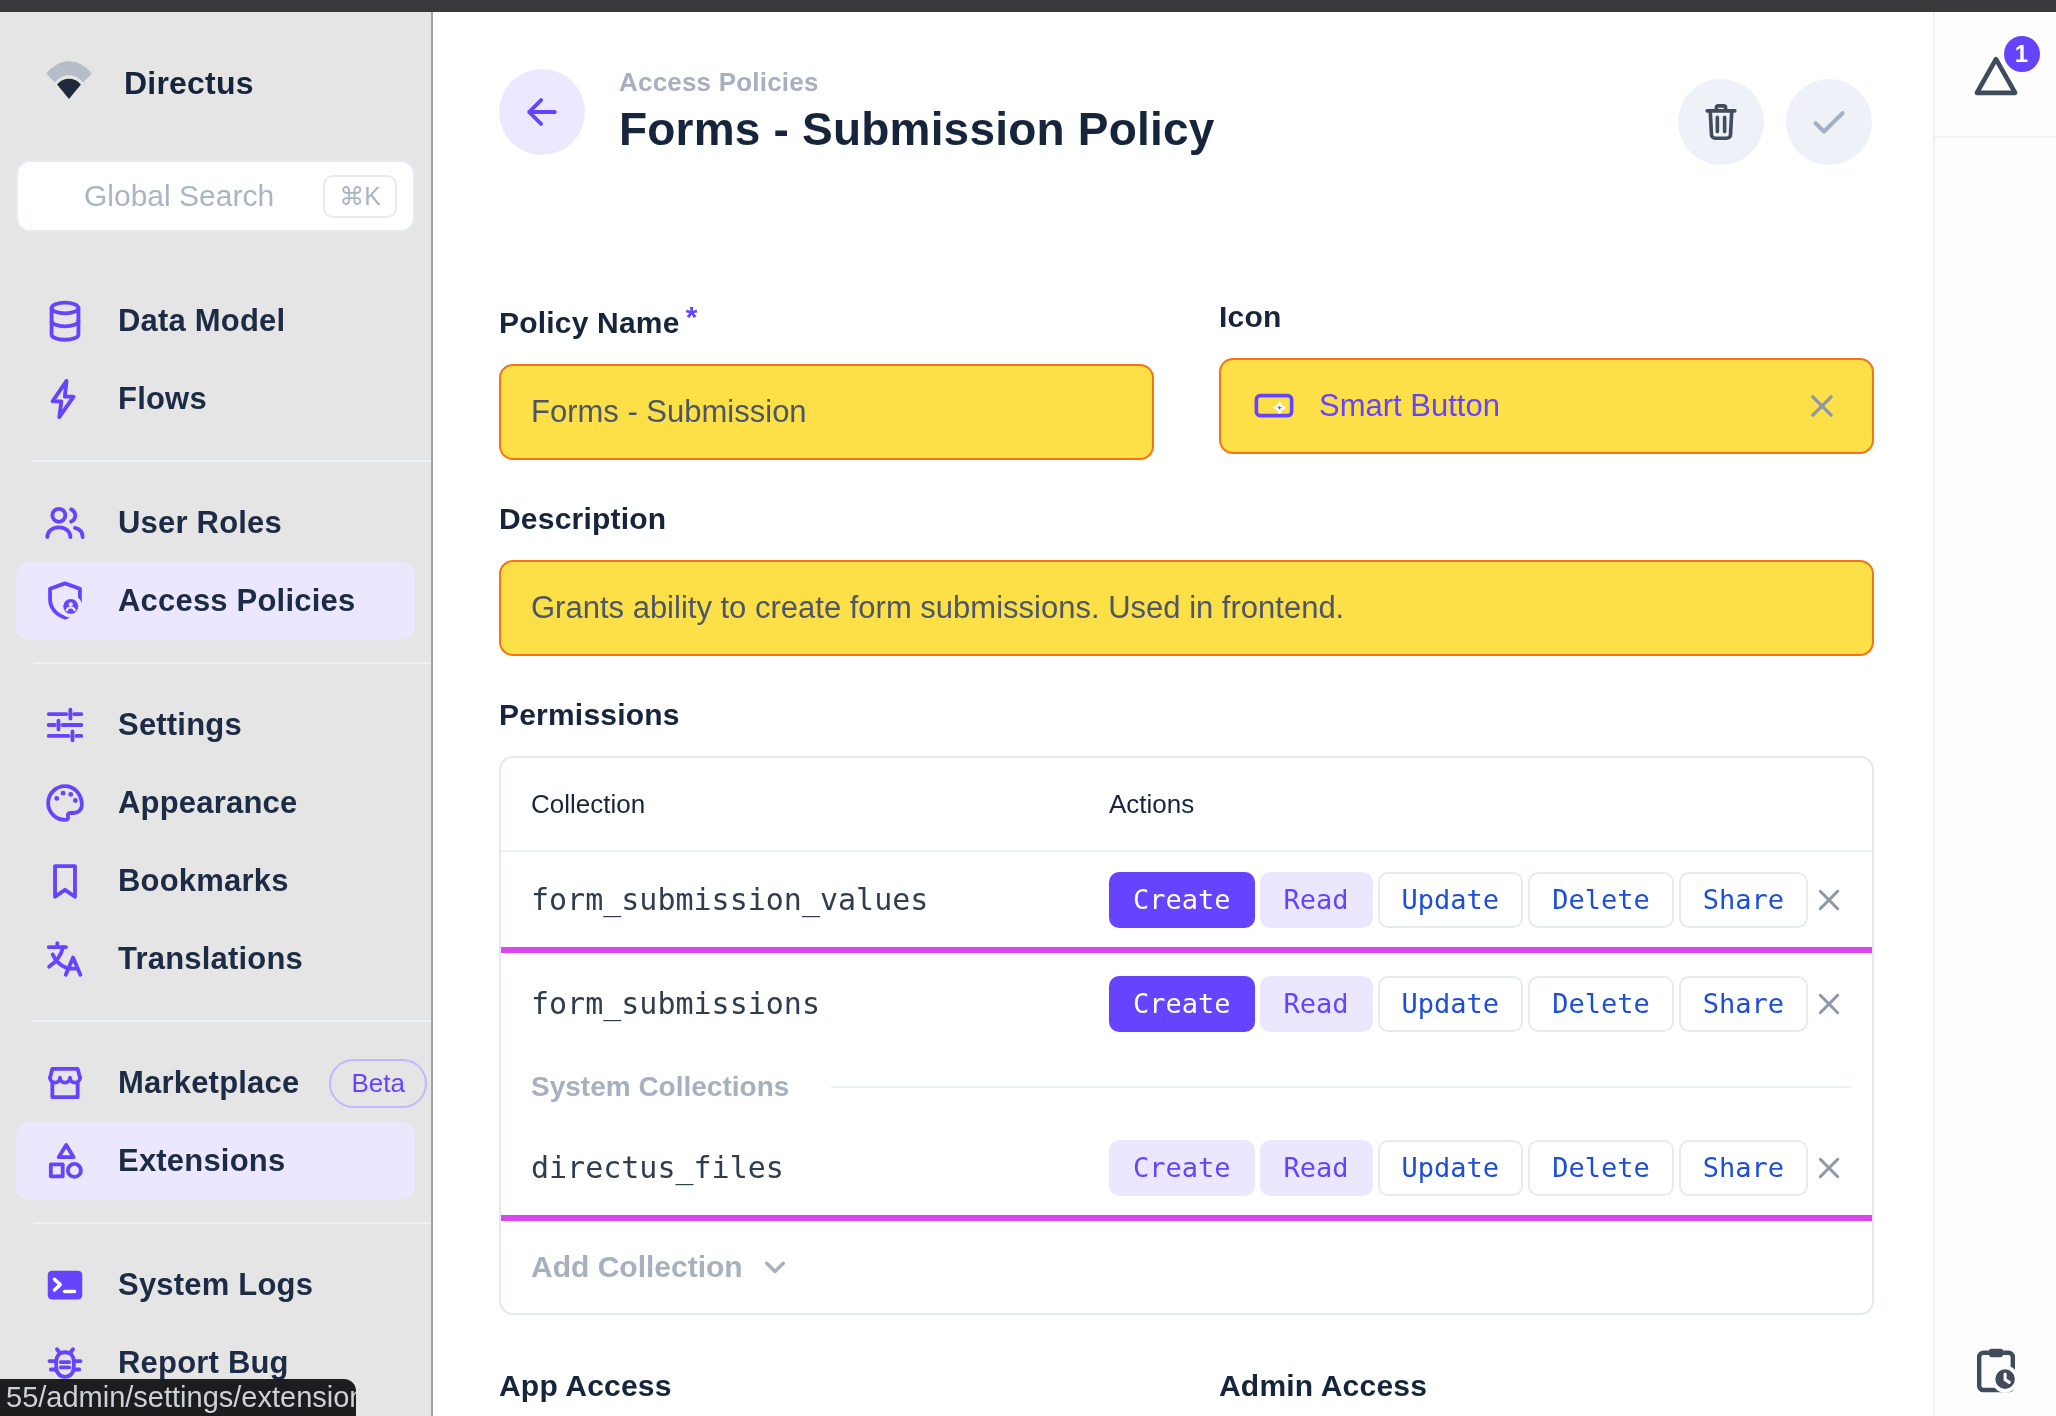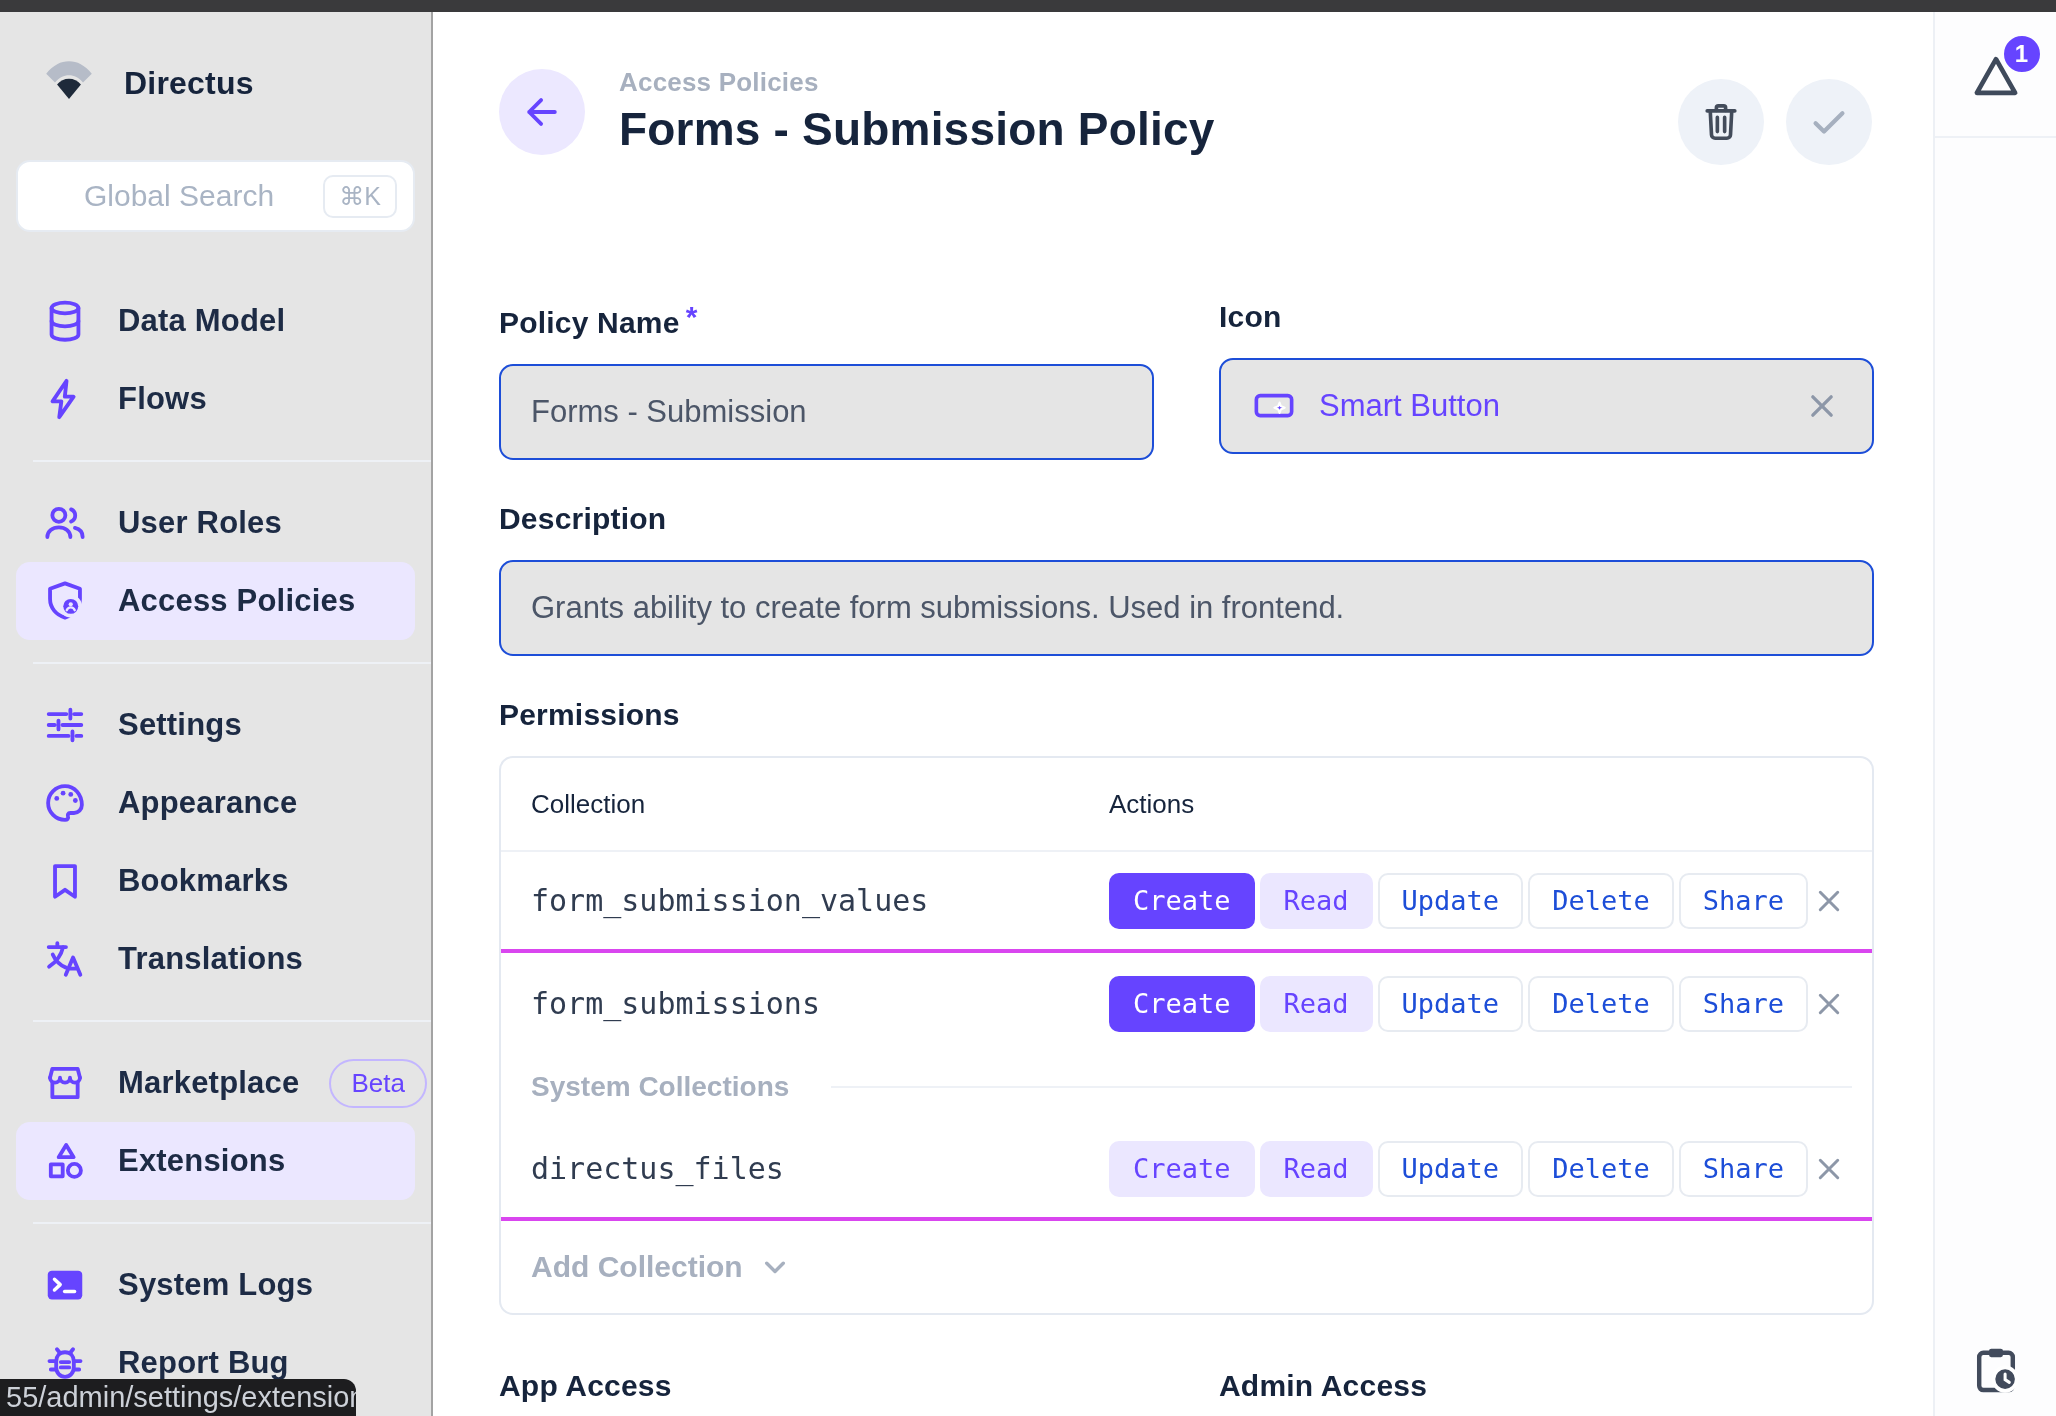--- a/index.html
+++ b/index.html
@@ -49,34 +49,34 @@
   .page-title { font-size:46px; font-weight:700; color:#16243c; margin-top:4px; letter-spacing:.2px; }
   .header-actions { position:absolute; top:67px; left:1243px; display:flex; gap:22px; }
   .circle-btn { width:86px; height:86px; border-radius:50%; background:#eef2f8; display:flex;
                 align-items:center; justify-content:center; }
   .circle-btn svg { width:46px; height:46px; }
 
   .form { position:absolute; left:64px; top:288px; width:1375px; }
   .grid2 { display:grid; grid-template-columns:655px 655px; column-gap:65px; }
   .f-label { font-size:30px; font-weight:700; color:#16243c; margin-bottom:24px; letter-spacing:.2px; }
   .req { color:#6644ff; font-size:30px; vertical-align:6px; margin-left:6px; }
-  .field { height:96px; border:2px solid #1d4ed8; border-radius:14px; background:#e5e5e5;
+  .field { height:96px; border:2px solid #f97316; border-radius:14px; background:#fde047;
            display:flex; align-items:center; padding:0 30px; font-size:31px; color:#4c5668; }
   .field .f-icon { width:46px; height:46px; margin-right:22px; flex:0 0 auto; }
   .accent-text { color:#6644ff; }
   .field .clear-x { margin-left:auto; width:40px; height:40px; }
   .section { margin-top:42px; }
 
   
   .card { margin-top:0; border:2px solid #e4e9f1; border-radius:14px; background:#fff; }
   .card-header { display:flex; align-items:center; height:94px; border-bottom:2px solid #eef1f6;
                  padding-left:30px; font-size:26px; font-weight:400; color:#16243c; }
   .col-collection { width:578px; }
   .perm-row { display:flex; align-items:center; height:101px; padding-left:30px; }
-  .perm-row.bordered { border-bottom:4px solid #d946ef; }
+  .perm-row.bordered { border-bottom:6px solid #d946ef; }
   .coll-name { width:578px; font-family:"DejaVu Sans Mono","Liberation Mono",monospace;
                font-size:30px; color:#303c50; }
   .chips { display:flex; gap:5px; align-items:center; }
   .chip { font-family:"DejaVu Sans Mono","Liberation Mono",monospace; font-size:27px; height:56px;
           display:flex; align-items:center; padding:0 22px; border-radius:10px;
           border:2px solid transparent; }
   .chip.none { border-color:#e7ebf1; color:#1d4ed8; background:#fff; }
   .chip.partial { background:#ebe7ff; color:#6644ff; }
   .chip.full { background:#6644ff; color:#fff; }
   .row-x { margin-left:auto; margin-right:24px; width:38px; height:38px; flex:0 0 auto; }

